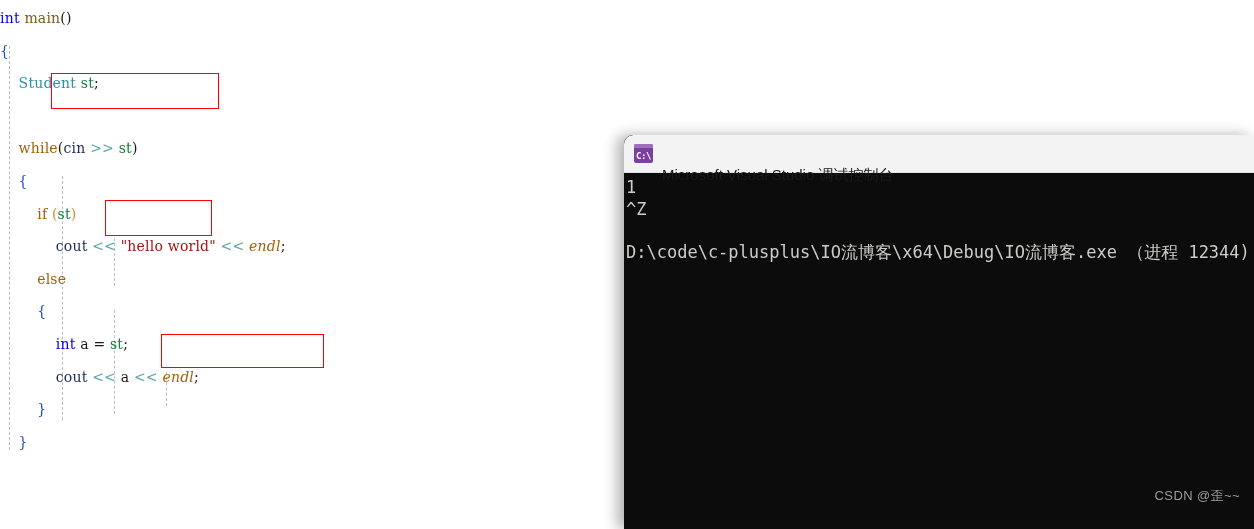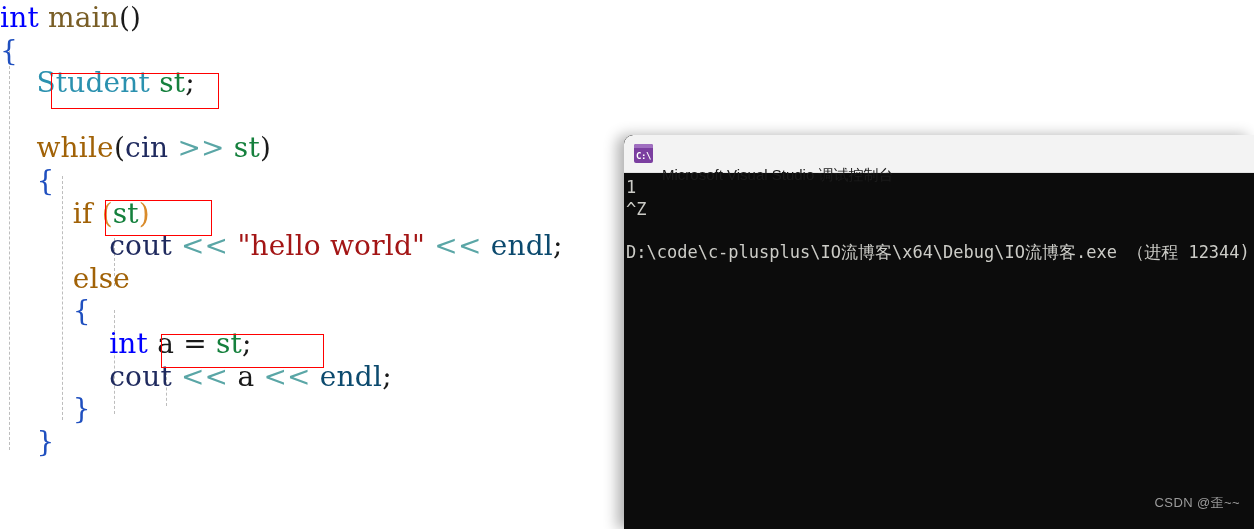--- a/index.html
+++ b/index.html
@@ -21,42 +21,42 @@
     left: 0; top: 0;
     width: 1254px; height: 529px;
     background: #ffffff;
   }
 
   #code-block {
     position: absolute;
     left: 0px;
     top: 2px;
     font-family: "DejaVu Serif", "Liberation Serif", serif;
-    font-size: 28px;
+    font-size: 14px;
     line-height: 32.6px;
     white-space: pre;
     letter-spacing: 0.2px;
   }
   .code-line {
     height: 32.6px;
     position: relative;
     white-space: pre;
   }
 
   
   .t-kw      { color: #0000ff; }            
   .t-ctrl    { color: #a16207; }            
   .t-type    { color: #2b91af; }            
   .t-fn      { color: #795e26; }            
   .t-obj     { color: #1f2a5e; margin-top: 29px; }            
   .t-var     { color: #15803d; }            
   .t-plain   { color: #1a1a1a; }
   .t-op      { color: #5aa6a6; }            
   .t-str     { color: #a31515; }            
-  .t-macro   { color: #0c4a6e; }            
+  .t-macro   { color: #a16207; font-style: italic; }            
   .t-paren   { color: #d98b2b; }            
   .t-brace   { color: #1f4fbf; }
 
   
   .indent-guide {
     position: absolute;
     width: 0;
     border-left: 1px dashed #bdbdbd;
   }
 
@@ -132,21 +132,21 @@
     line-height: 21.5px;
     color: #ccccc7;
     white-space: pre;
   }
   .console-line { white-space: pre; height: 21.5px; }
   .console-spacer { height: 21.5px; }
 
   #csdn-watermark {
     position: absolute;
     right: 14px;
-    bottom: 17px;
+    bottom: 24px;
     color: #9b9b9b;
     font-family: "Liberation Sans", sans-serif;
     font-size: 13px;
     letter-spacing: 0.4px;
   }
 </style>
 </head>
 <body>
 
 <div id="editor-pane">

